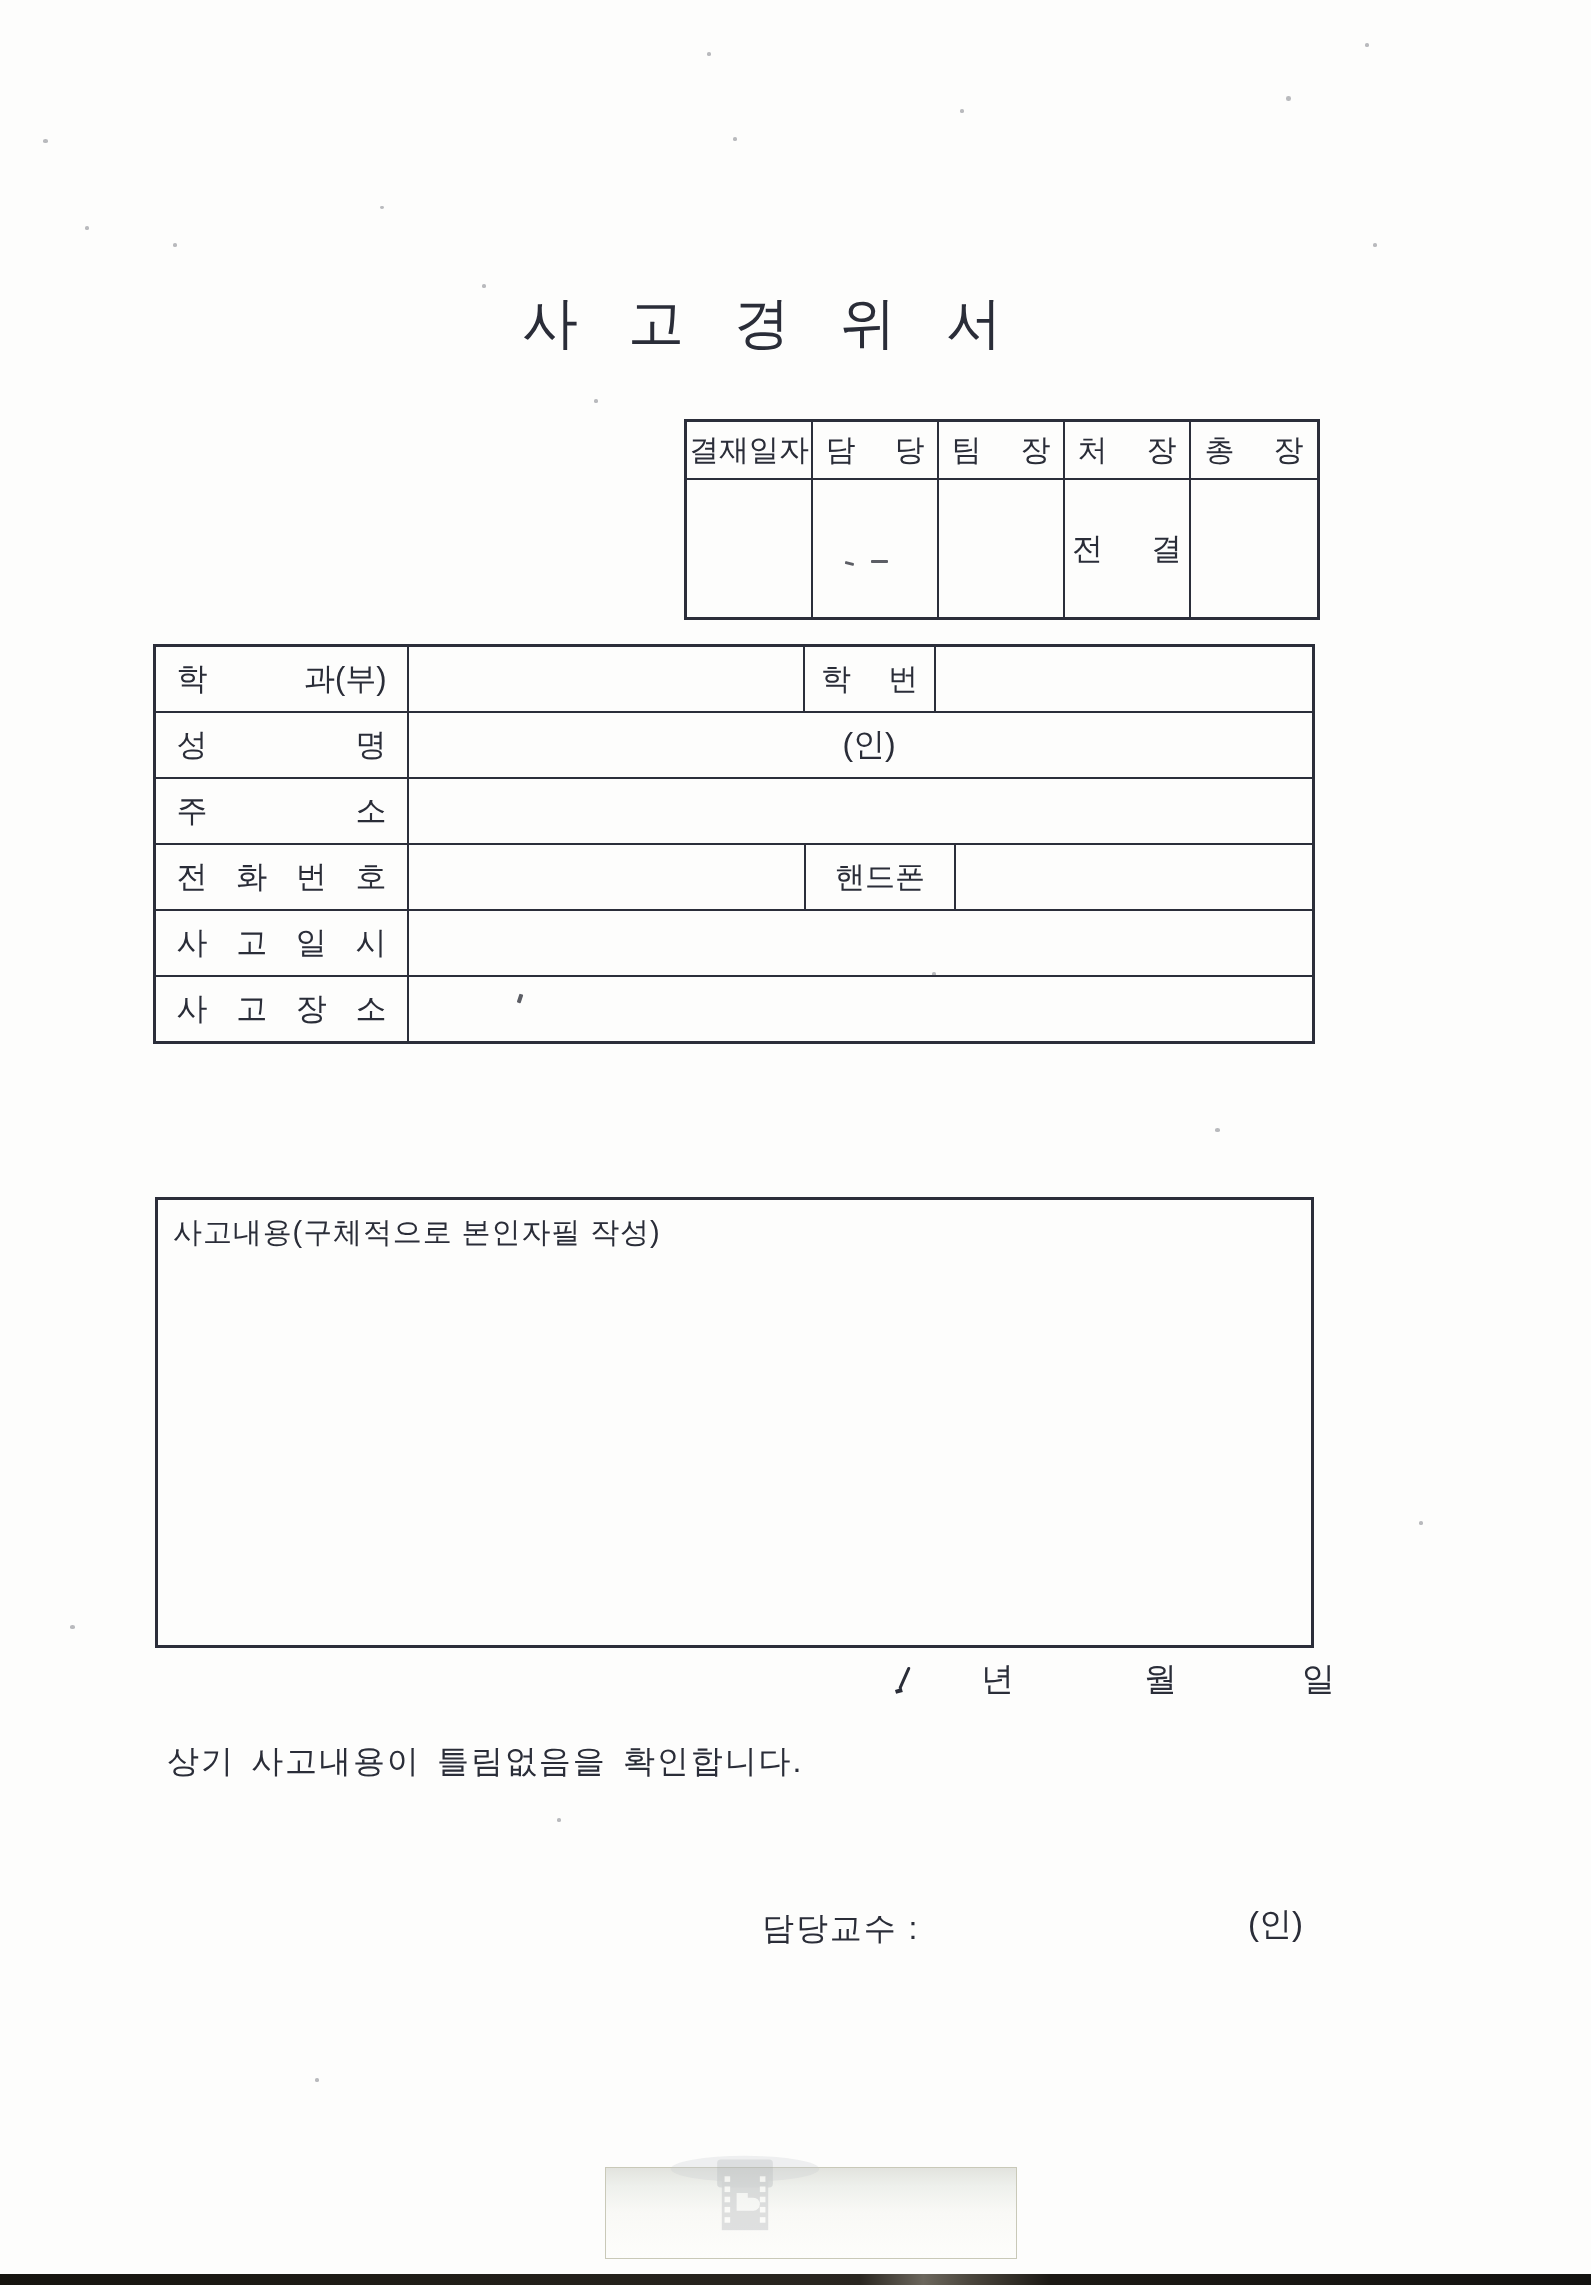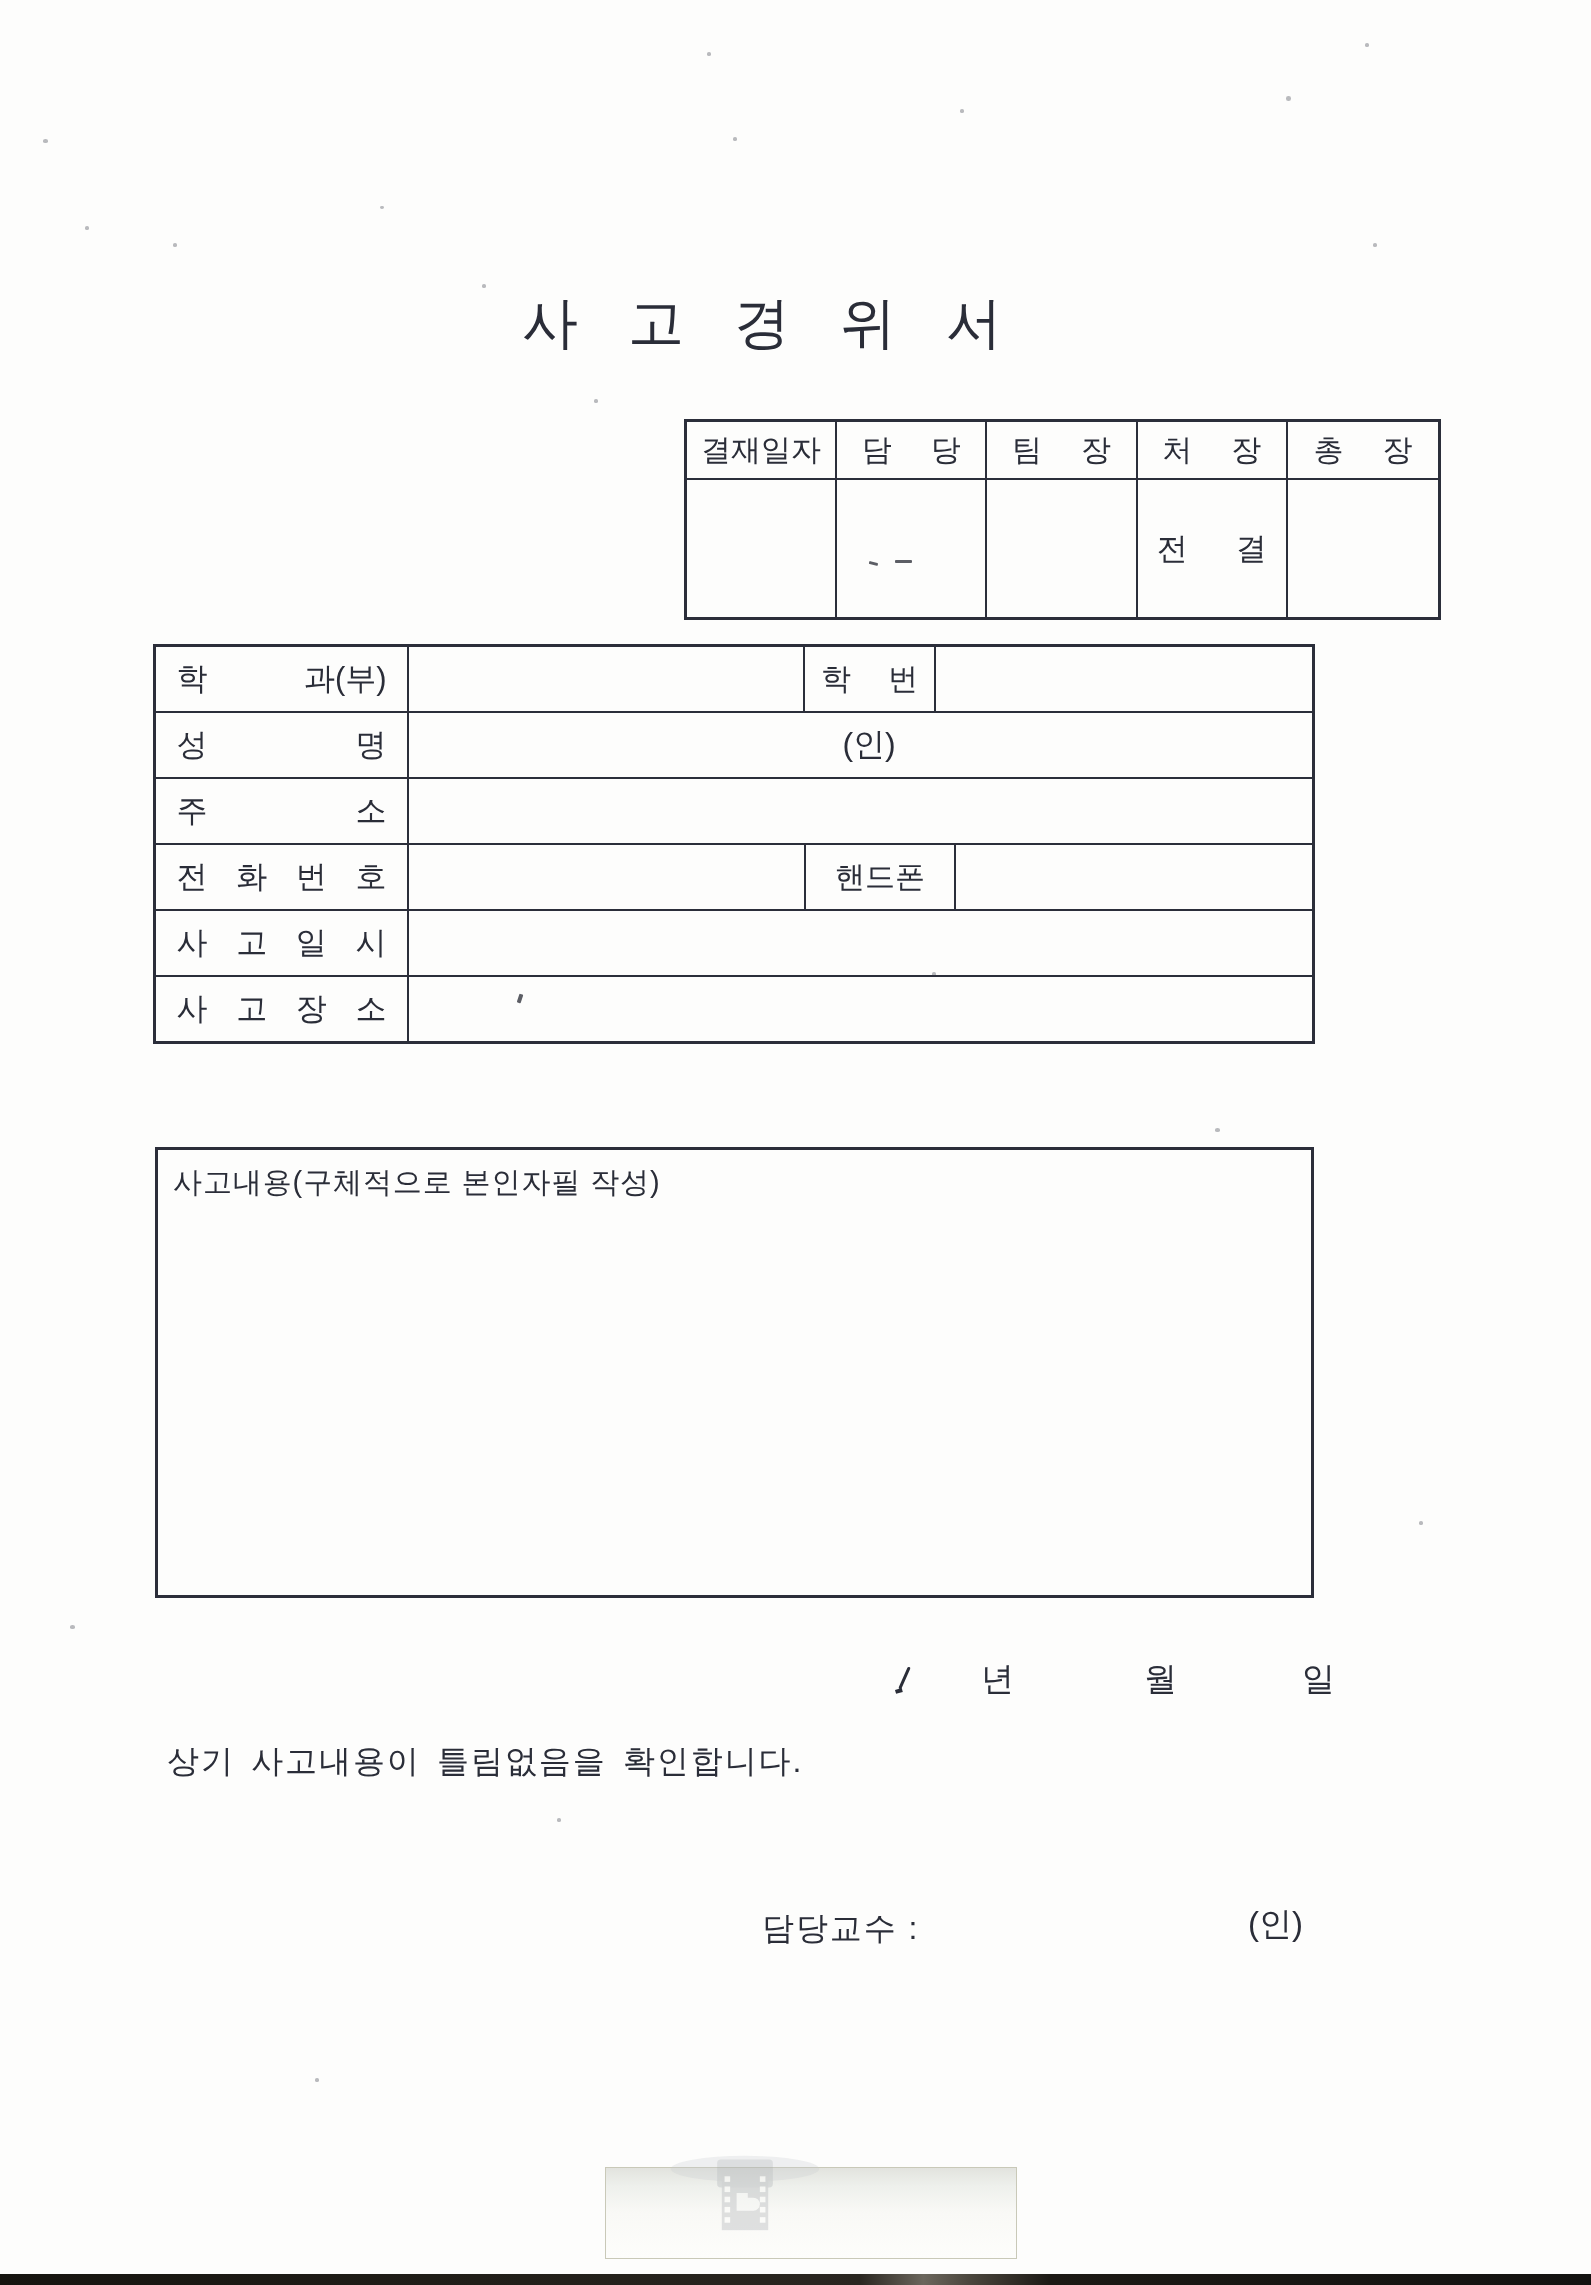--- a/index.html
+++ b/index.html
@@ -9,21 +9,21 @@
     font-family:"Liberation Sans","DejaVu Sans",sans-serif;
     color:#2a2d38;
   }
   
   .title{
     position:absolute;top:286px;left:762px;transform:translateX(-50%);
     display:flex;gap:50px;font-size:56px;font-weight:500;letter-spacing:0;
   }
   
   .approval{
-    position:absolute;left:684px;top:419px;width:757px;
+    position:absolute;left:684px;top:419px;width:636px;
     border:3.7px solid #2b2e3a;box-sizing:border-box;background:#fdfdfc;
   }
   .approval .hrow{
     display:grid;grid-template-columns:repeat(5,1fr);
     height:56px;border-bottom:2.8px solid #2b2e3a;
   }
   .approval .brow{
     display:grid;grid-template-columns:repeat(5,1fr);
     height:137px;
   }
@@ -55,21 +55,21 @@
   .icell.value.last{border-right:none;}
   .spread{
     display:flex;justify-content:space-between;align-items:center;
     width:100%;padding:0 20.4px;box-sizing:border-box;
   }
   .center-label{justify-content:center;font-size:30px;}
   .rrn{padding-left:15px;letter-spacing:5.6px;font-size:30px;}
   .seal-name{position:absolute;left:48%;top:50%;transform:translateY(-50%);font-size:32px;}
   
   .details{
-    position:absolute;left:155px;top:1147px;width:1159px;height:451px;
+    position:absolute;left:155px;top:1197px;width:1159px;height:451px;
     border:3.7px solid #2b2e3a;box-sizing:border-box;background:#fdfdfc;
   }
   .details-label{position:absolute;left:15px;top:13px;font-size:29px;letter-spacing:0.9px;}
   
   .date-item{position:absolute;font-size:33px;}
   .date-stray{
     position:absolute;left:903px;top:1666px;width:2.8px;height:24px;
     background:#2a2d38;transform:rotate(24deg);border-radius:1.9px;
   }
   .date-stray:after{

